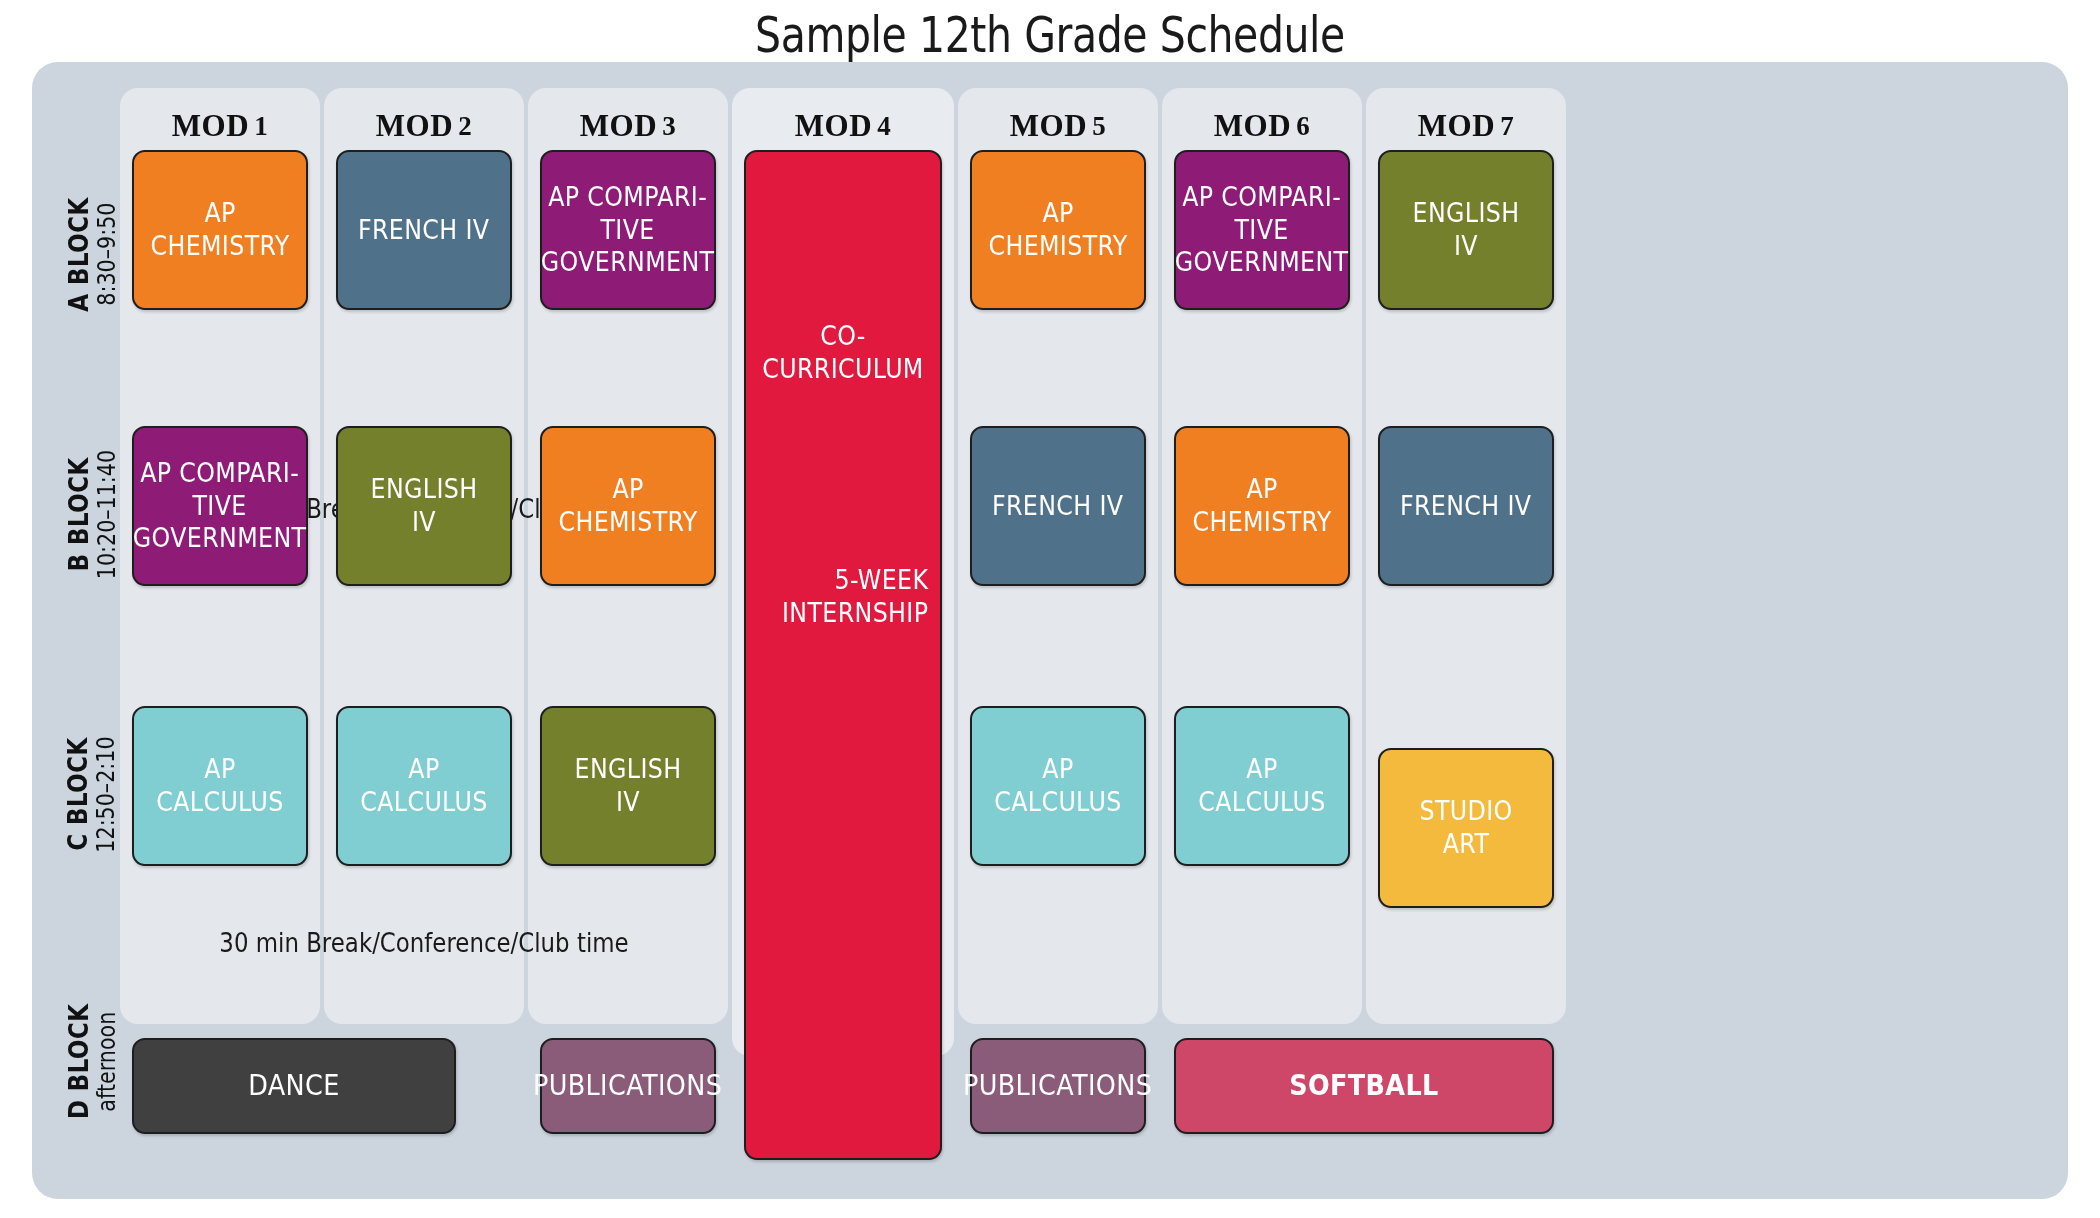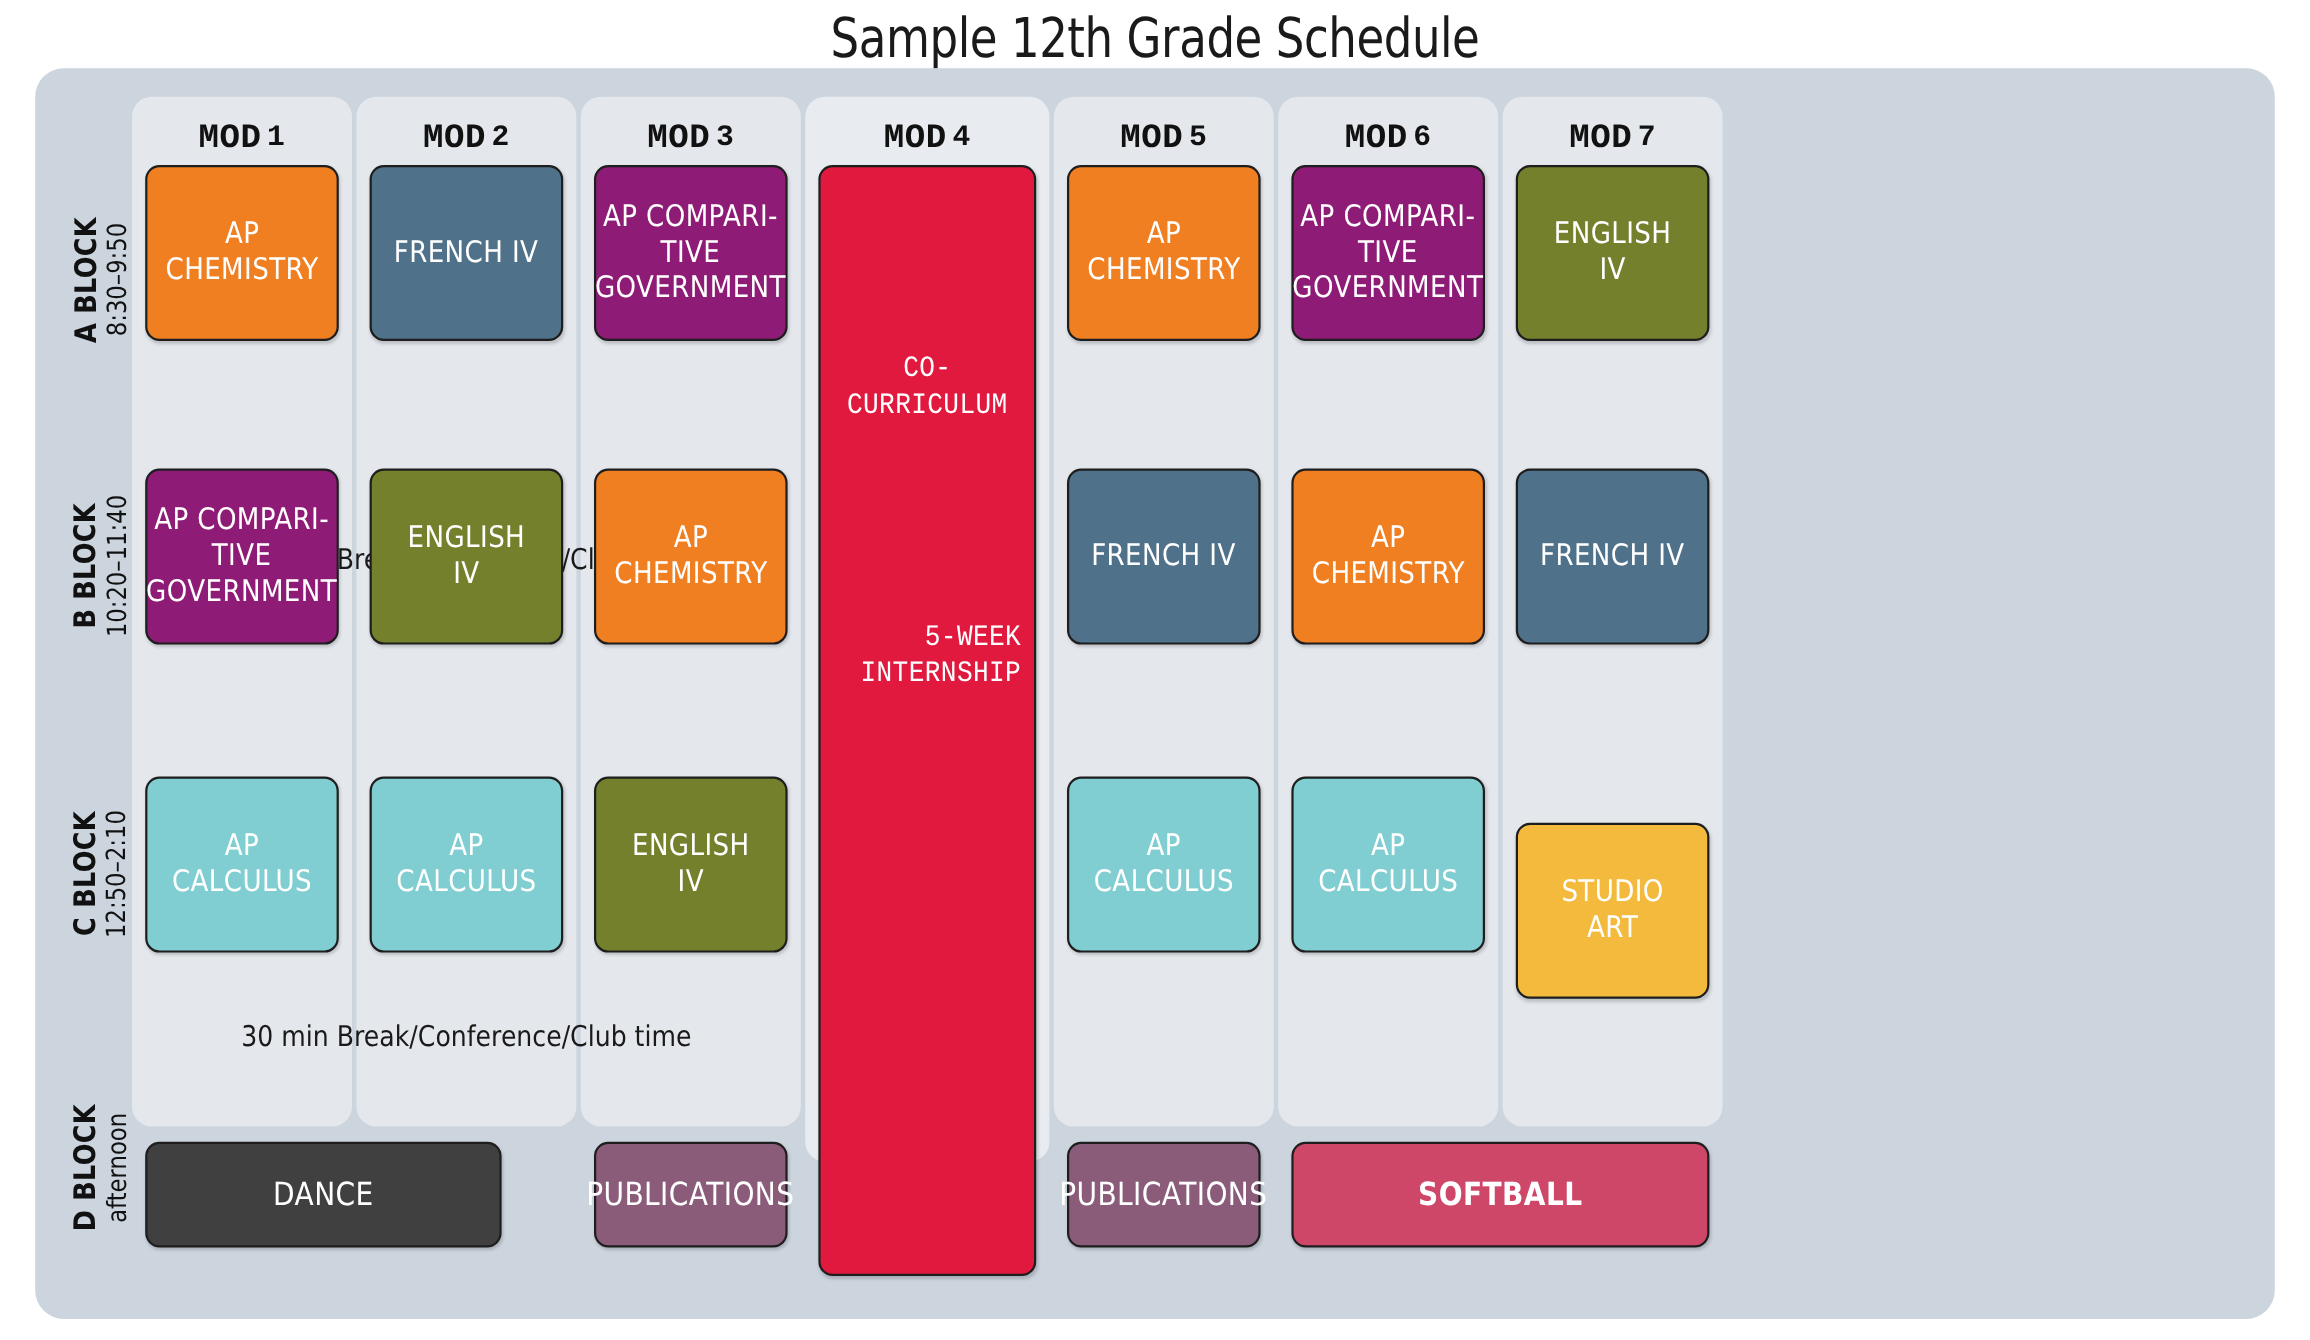--- a/index.html
+++ b/index.html
@@ -87,21 +87,21 @@
     top: 0;
     left: 0;
     right: 0;
     height: 76px;
     display: flex;
     align-items: center;
     justify-content: center;
     font-size: 31px;
     font-weight: 700;
     color: #111;
-    font-family: Liberation Mono, monospace;
+    font-family: Liberation Serif, serif;
     letter-spacing: 0.5px;
   }
   .mod-header .mod-num {
     font-size: 27px;
     margin-left: 5px;
   }
 
   
   .card {
     position: absolute;
@@ -124,21 +124,20 @@
   .card span {
     transform: scaleX(0.88);
     display: block;
   }
   .card.wide { font-size: 29px; }
 
   .card.mod4 {
     flex-direction: column;
     justify-content: flex-start;
     padding: 16px;
-    font-family: Liberation Mono, monospace;
   }
   .mod4-line-1 {
     position: absolute;
     top: 168px;
     left: 0; right: 0;
     text-align: center;
   }
   .mod4-line-2 {
     position: absolute;
     top: 412px;

